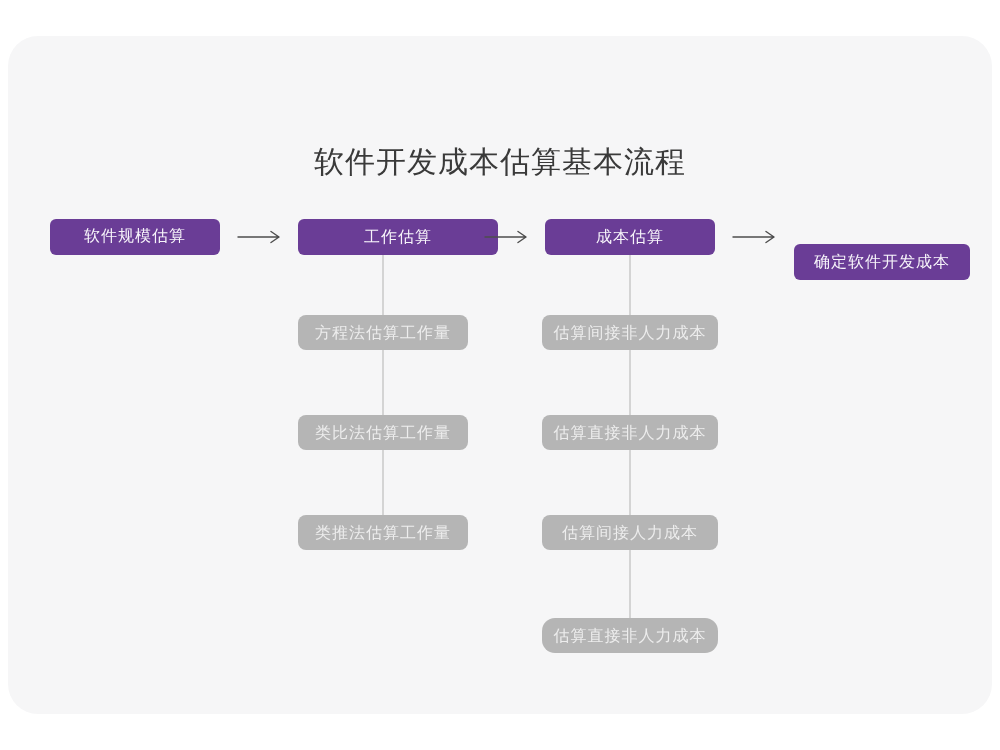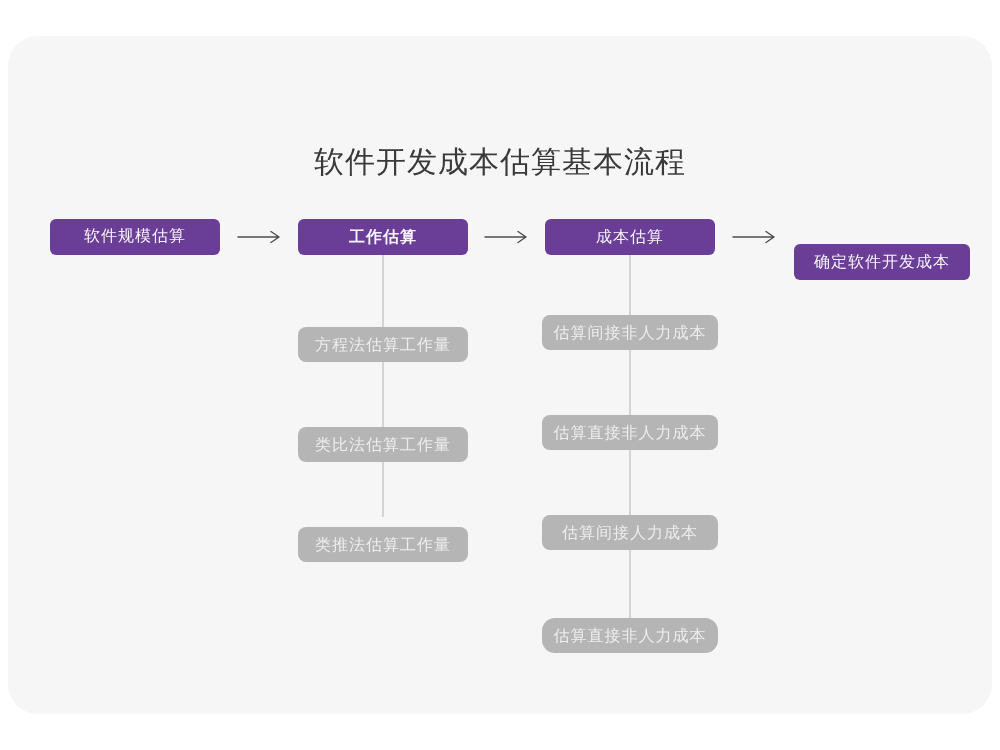--- a/index.html
+++ b/index.html
@@ -66,29 +66,29 @@
   }
   .arrow path {
     fill: none;
     stroke: #4d4d4d;
     stroke-width: 1.4;
     stroke-linecap: round;
     stroke-linejoin: round;
   }
   
   .stage-1 { left: 42px;  width: 170px; font-family: Liberation Mono, monospace; }
-  .stage-2 { left: 290px; width: 170px; font-weight: bold; }
+  .stage-2 { left: 290px; width: 200px; }
   .stage-3 { left: 537px; width: 170px; }
   .stage-4 { left: 786px; width: 176px; margin-top: 25px; }
   .arrow-1 { left: 228px; }
   .arrow-2 { left: 475px; }
   .arrow-3 { left: 723px; }
   .conn-work { left: 374px; top: 219px; height: 262px; }
   .conn-cost { left: 621px; top: 219px; height: 365px; }
-  .sub-work { left: 290px; width: 170px; margin-top: 12px; }
+  .sub-work { left: 290px; width: 170px; }
   .sub-cost { left: 534px; width: 176px; }
   .row-1 { top: 279px; }
   .row-2 { top: 379px; }
   .row-3 { top: 479px; }
   .row-4 { top: 582px; border-radius: 13px; }
 </style>
 </head>
 <body>
 
 <div class="page">

